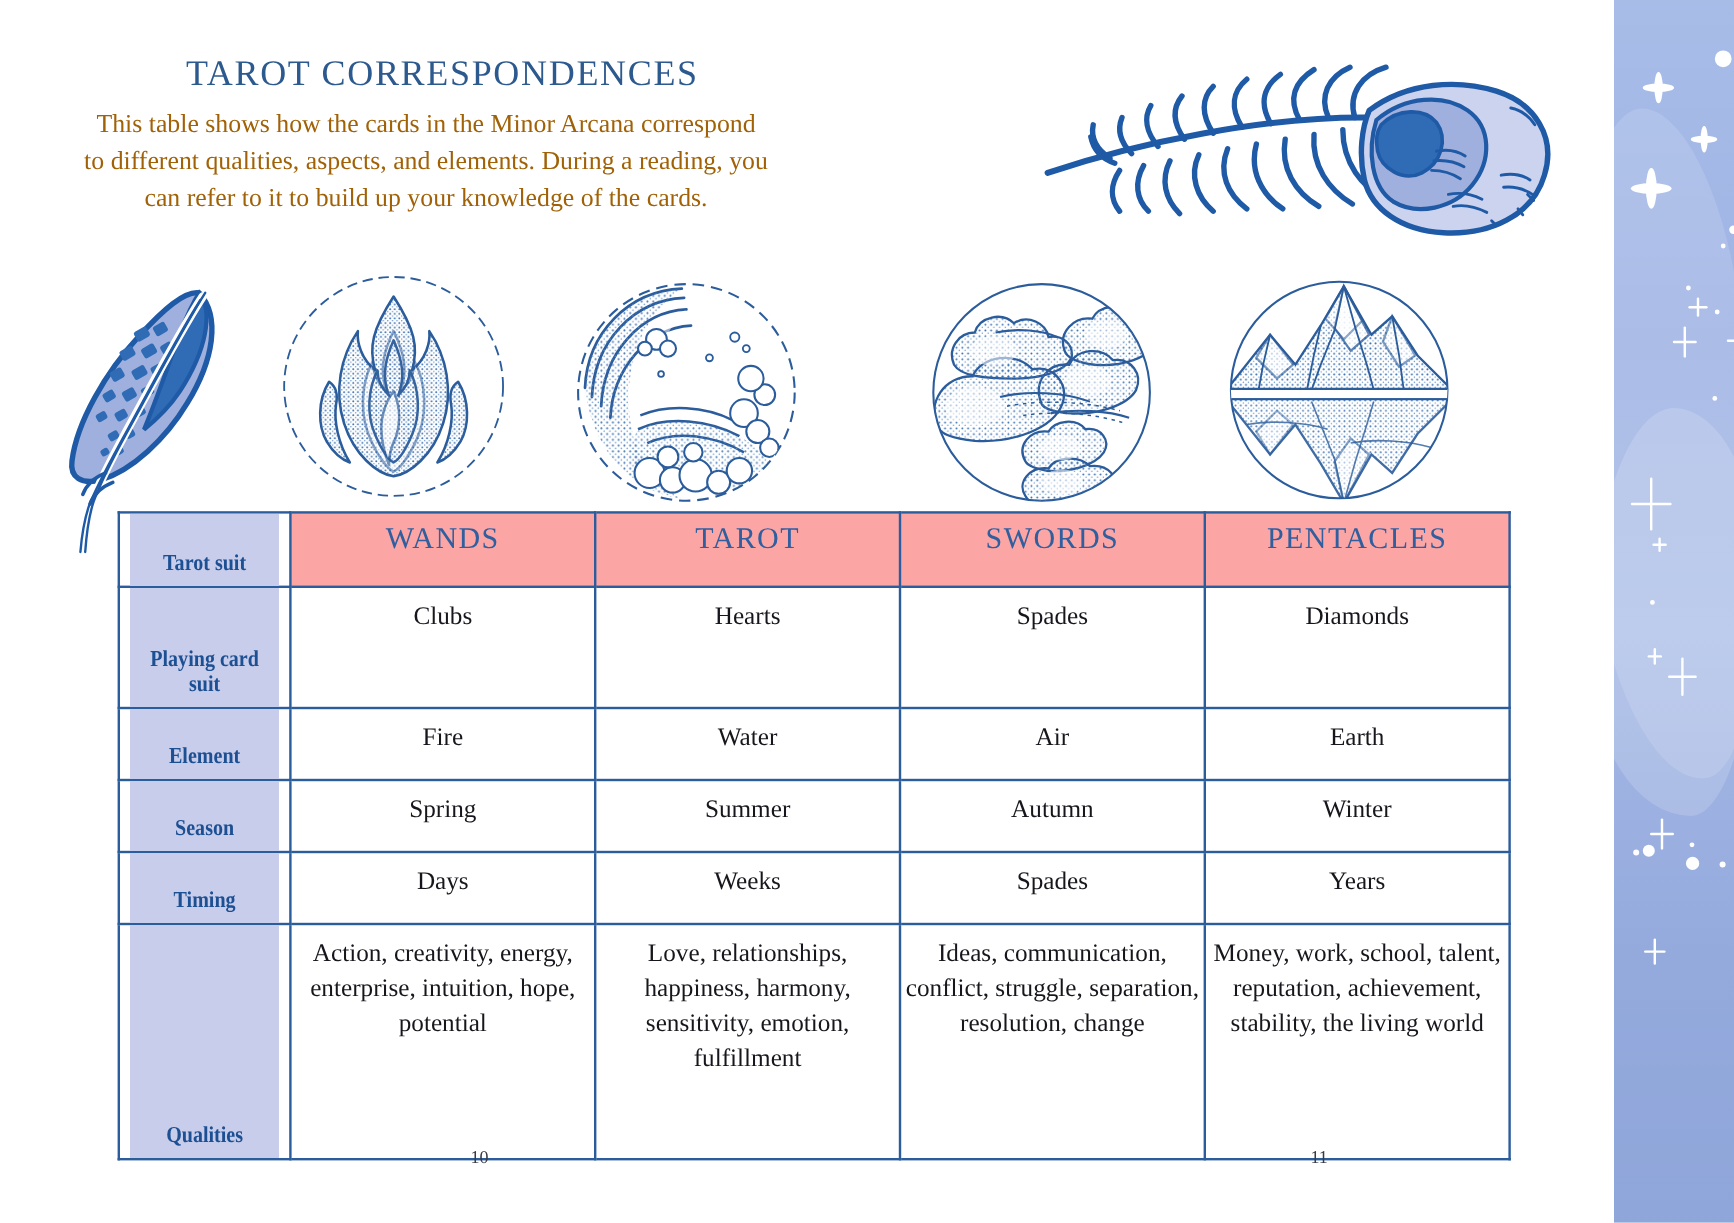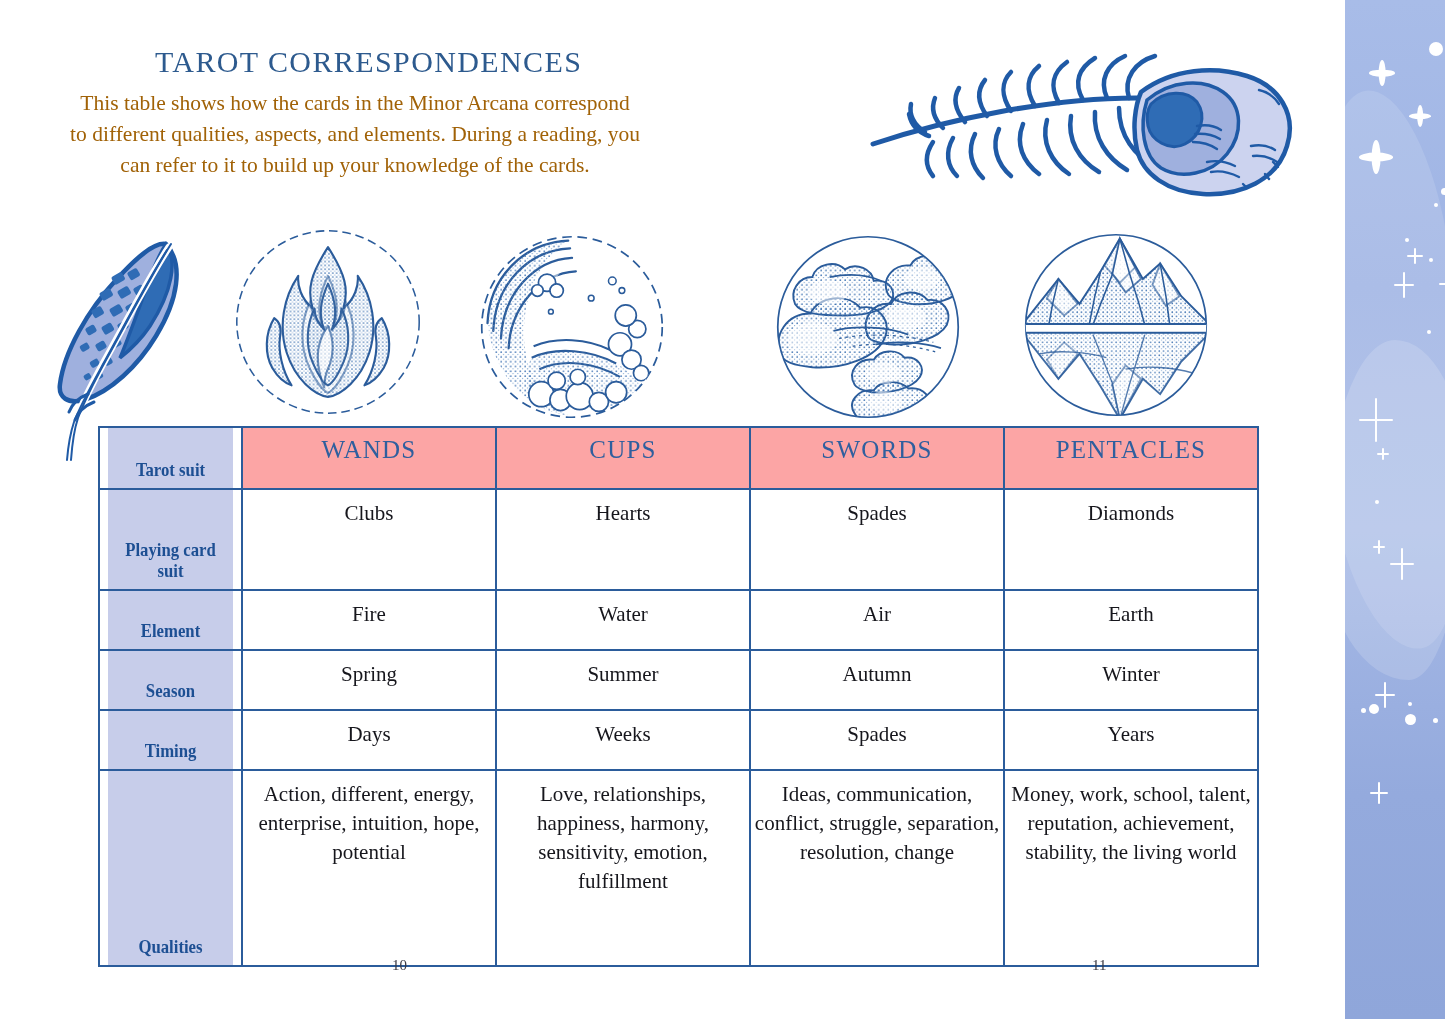--- a/index.html
+++ b/index.html
@@ -397,21 +397,21 @@
         <col class="c-data">
         <col class="c-data">
         <col class="c-data">
     </colgroup>
     <tbody>
       <tr class="r-head">
         <td class="rowlabel">
           <span>Tarot suit</span>
         </td>
         <th class="suit">WANDS</th>
-        <th class="suit">CUPS</th>
+        <th class="suit">TAROT</th>
         <th class="suit">SWORDS</th>
         <th class="suit">PENTACLES</th>
       </tr>
 
       <tr class="r-play">
         <td class="rowlabel">
           <span>Playing card</span>
           <span>suit</span>
         </td>
         <td class="val">Clubs</td>
@@ -447,21 +447,21 @@
         <td class="val">Days</td>
         <td class="val">Weeks</td>
         <td class="val">Spades</td>
         <td class="val">Years</td>
       </tr>
 
       <tr class="r-qual">
         <td class="rowlabel">
           <span>Qualities</span>
         </td>
-        <td class="val">Action, different, energy, enterprise, intuition, hope, potential</td>
+        <td class="val">Action, creativity, energy, enterprise, intuition, hope, potential</td>
         <td class="val">Love, relationships, happiness, harmony, sensitivity, emotion, fulfillment</td>
         <td class="val">Ideas, communication, conflict, struggle, separation, resolution, change</td>
         <td class="val">Money, work, school, talent, reputation, achievement, stability, the living world</td>
       </tr>
     </tbody>
   </table>
 
   <div class="pagenum" id="pagenum-left">10</div>
   <div class="pagenum" id="pagenum-right">11</div>
 

